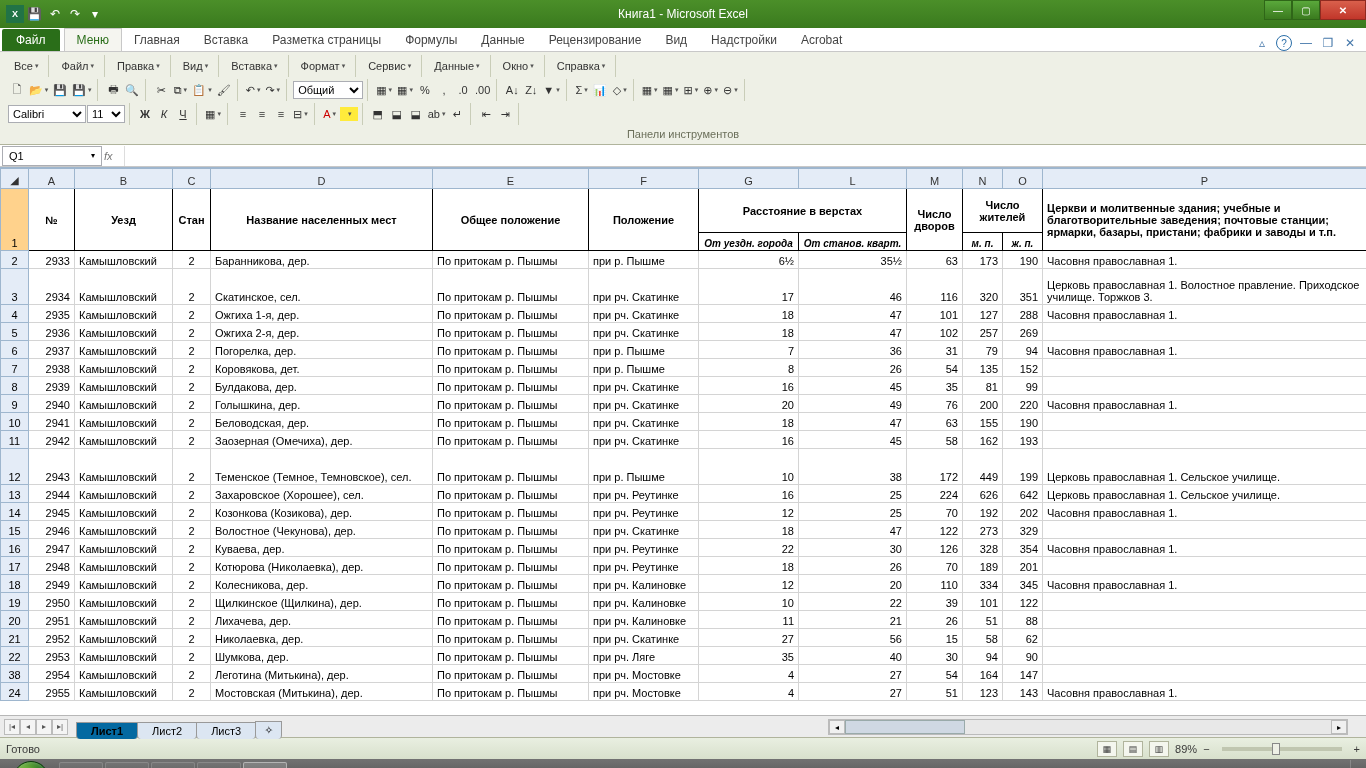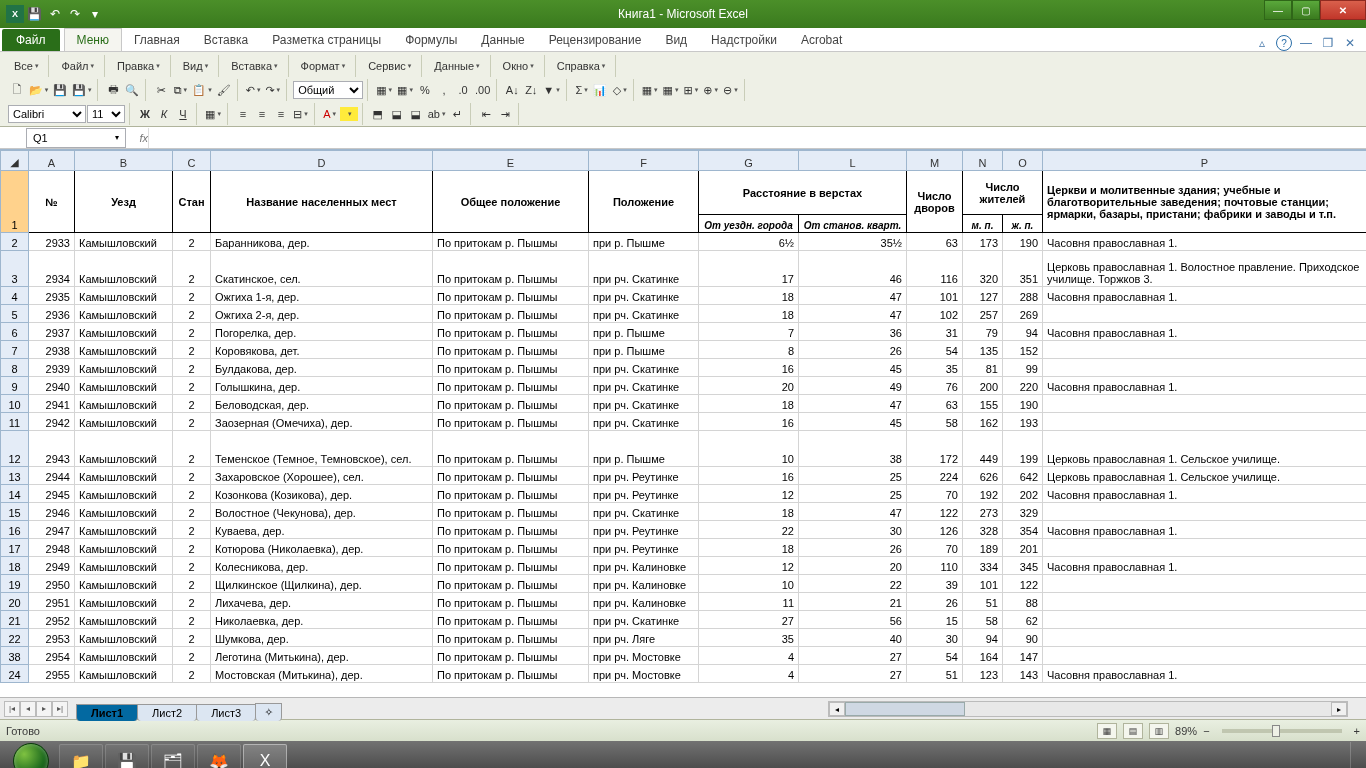--- a/index.html
+++ b/index.html
@@ -28,23 +28,23 @@
 .ribbon { background:#eef0e6; border-bottom:1px solid #b0b49c; padding:2px 4px 0 4px; }
 .ribbon .row { display:flex; align-items:center; gap:2px; height:24px; }
 .ribbon .row .grp { display:flex; align-items:center; gap:1px; padding:0 4px; border-right:1px solid #c9cdb8; height:22px;}
 .ribbon .row .btn { min-width:18px; height:20px; display:flex; align-items:center; justify-content:center; font-size:11px; color:#333; padding:0 2px;}
 .ribbon .row .btn.txt { padding:0 6px;}
 .ribbon .row .dd::after { content:"▾"; font-size:7px; margin-left:2px; color:#555;}
 .ribbon select, .ribbon input { font-size:11px; height:18px; border:1px solid #abadb3; background:#fff;}
 .ribbon .grouplabel { text-align:center; font-size:11px; color:#6b6f5a; padding:2px 0 4px 0; }
 
 
-.fxbar { height:22px; border-bottom:1px solid #c8c8c8; display:flex; align-items:center; background:#fff;padding-left:24px; }
+.fxbar { height:22px; border-bottom:1px solid #c8c8c8; display:flex; align-items:center; background:#fff; }
 .fxbar .nbox { width:100px; height:20px; border:1px solid #abadb3; margin:0 2px; display:flex; align-items:center; padding:0 6px; background:#fff;}
-.fxbar .fx { width:20px; text-align:right; font-style:italic; color:#777;}
+.fxbar .fx { width:20px; text-align:left; font-style:italic; color:#777;}
 .fxbar .formula { flex:1; border-left:1px solid #ddd; height:20px; padding:0 6px;}
 
 
 .grid { height: 548px; overflow:hidden; position:relative; border-top:1px solid #9eb6ce;}
 table { border-collapse:collapse; width:1366px; table-layout:fixed;}
 th, td { border:1px solid #d4d4d4; font-size:11px; padding:1px 4px; overflow:hidden; white-space:nowrap; text-overflow:clip; height:18px; vertical-align:bottom;}
 .colhdr th { background:#e4ecf7; text-align:center; font-weight:normal; color:#333; height:20px; border:1px solid #9eb6ce;}
 .rowhdr { background:#e4ecf7; text-align:center; font-weight:normal; width:28px; border:1px solid #9eb6ce;}
 .corner { background:#e4ecf7; border:1px solid #9eb6ce;}
 
@@ -237,20 +237,21 @@
       <span class="btn">⬓</span>
       <span class="btn">⬓</span>
       <span class="btn dd">ab</span>
       <span class="btn">↵</span>
     </div>
     <div class="grp">
       <span class="btn">⇤</span>
       <span class="btn">⇥</span>
     </div>
   </div>
+  <div class="grouplabel">Панели инструментов</div>
 </div>
 
 <div class="fxbar">
   <div class="nbox">
       <span>Q1</span>
       <span style="margin-left:auto;font-size:8px;">▾</span>
     </div>
   <div class="fx">fx</div>
   <div class="formula"></div>
 </div>

